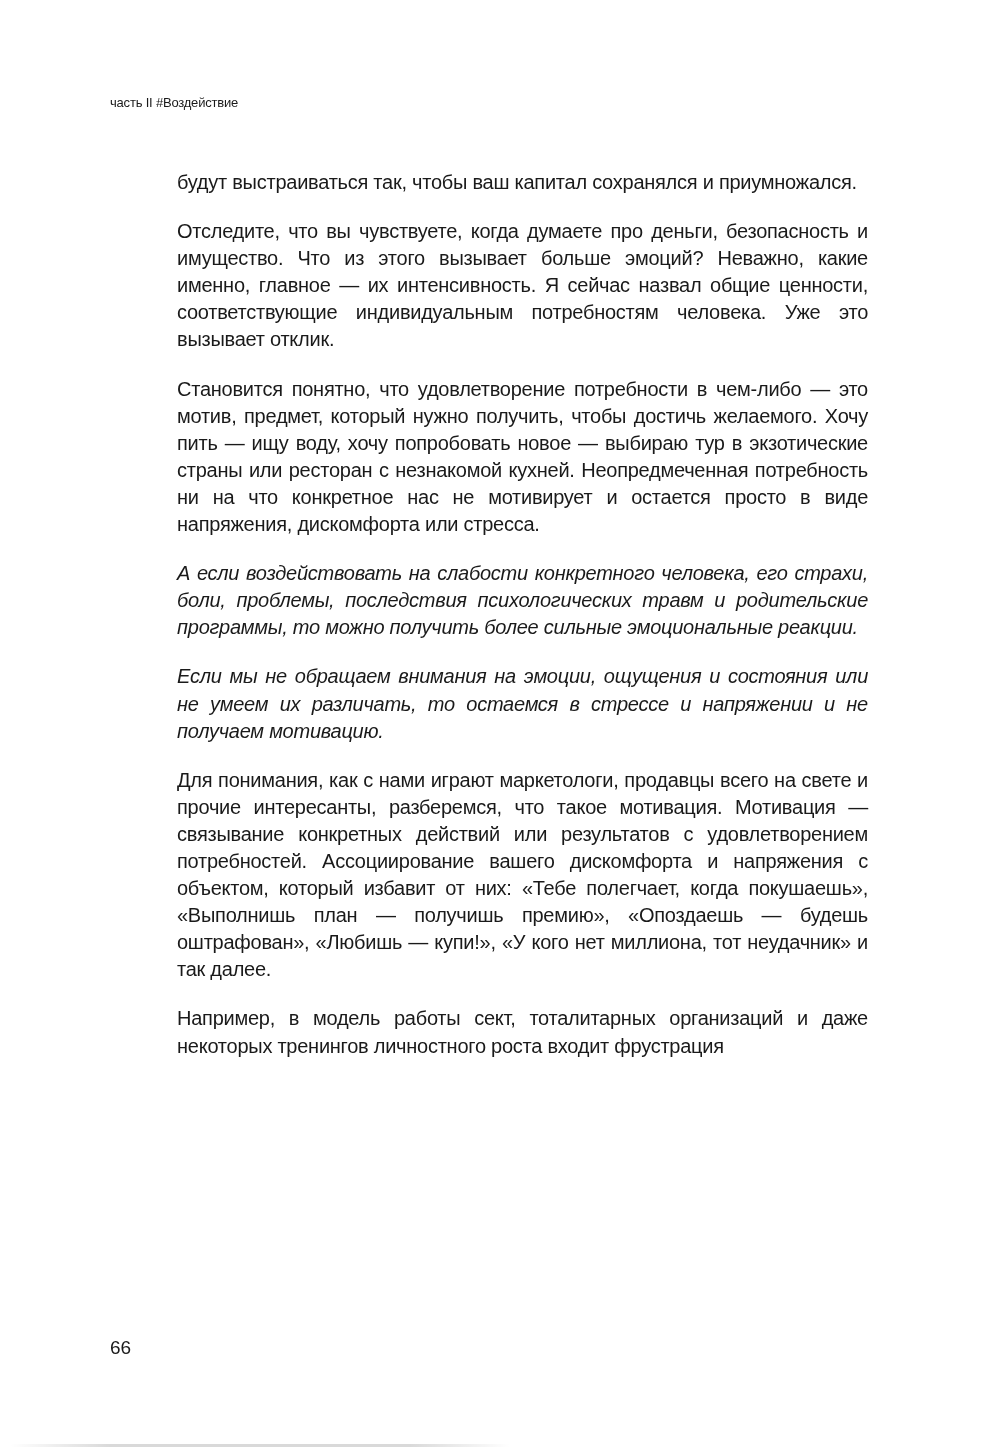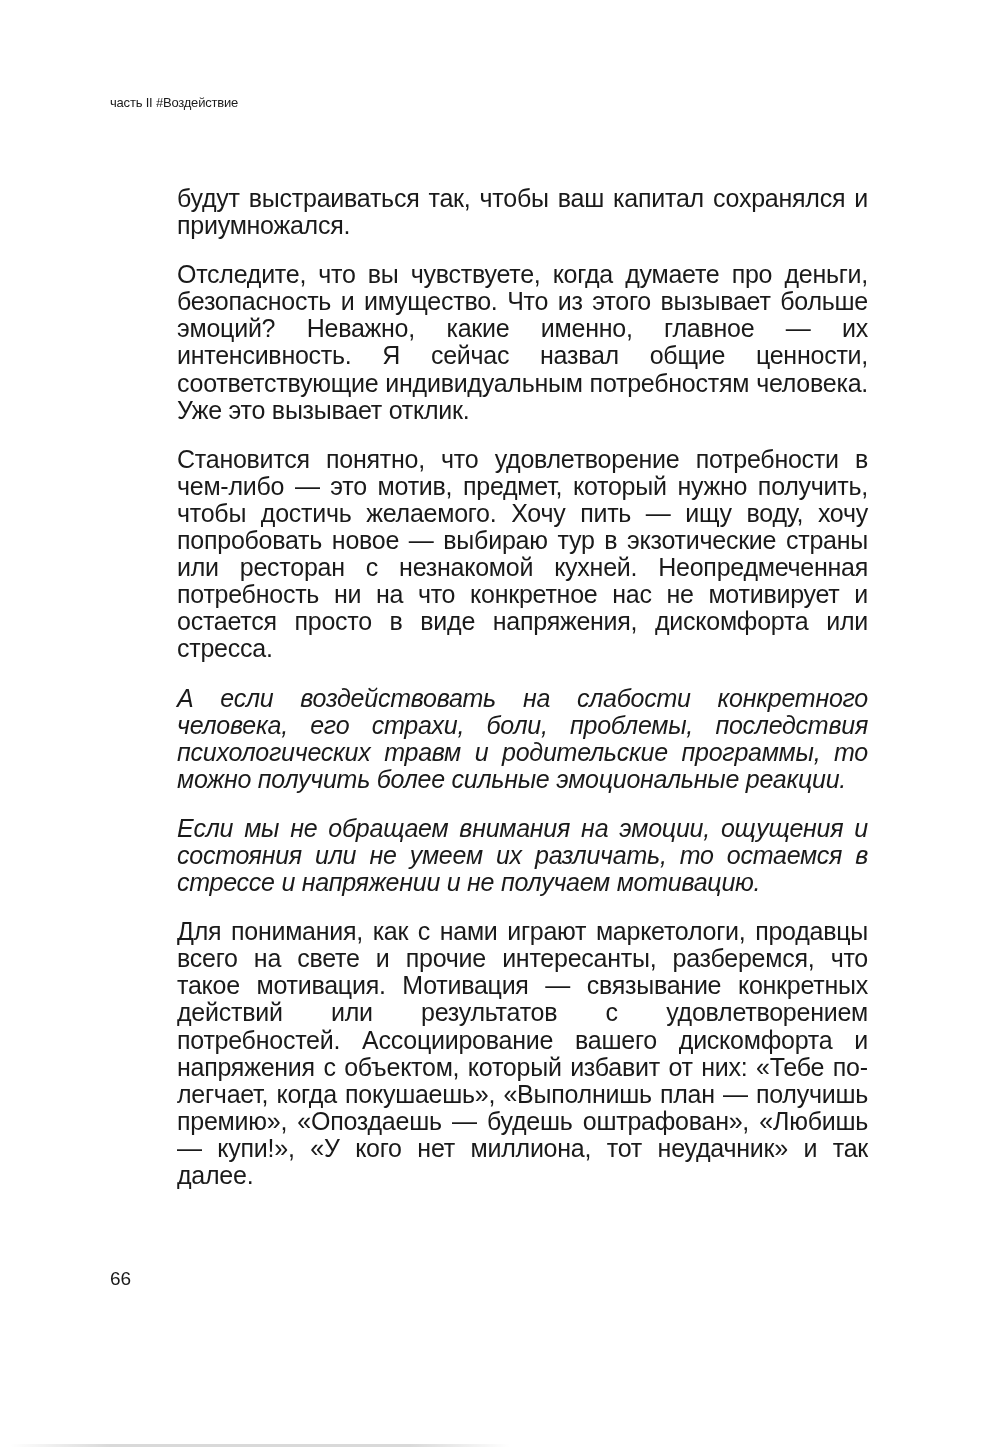--- a/index.html
+++ b/index.html
@@ -23,35 +23,35 @@
       line-height: 24px;
       letter-spacing: -0.2px;
     }
     .text-block {
       position: absolute;
       left: 177px;
       top: 169px;
       width: 691px;
     }
     .para {
-      margin: 16px 0 22px 0;
-      font-size: 25px;
+      margin: 0 0 22px 0;
+      font-size: 20px;
       line-height: 27.1px;
       text-align: justify;
       letter-spacing: -0.25px;
       word-spacing: 0px;
     }
     .para.italic {
       font-style: italic;
     }
     .para.first { margin-bottom: 22px; }
     .page-number {
       position: absolute;
       left: 110px;
-      top: 1267px;
+      top: 1336px;
       font-size: 19px;
       line-height: 24px;
     }
     .bottom-shadow {
       position: absolute;
       left: 10px;
       top: 1444px;
       width: 500px;
       height: 3px;
       background: linear-gradient(to right, rgba(0,0,0,0), rgba(0,0,0,0.15) 20%, rgba(0,0,0,0.15) 80%, rgba(0,0,0,0));
@@ -62,17 +62,18 @@
 
 <div class="running-head">часть II #Воздействие</div>
 
 <div class="text-block">
   <p class="para first">будут выстраиваться так, чтобы ваш капитал сохранялся и приумно­жался.</p>
   <p class="para">Отследите, что вы чувствуете, когда думаете про деньги, безопас­ность и имущество. Что из этого вызывает больше эмоций? Неважно, какие именно, главное — их интенсивность. Я сейчас назвал общие ценности, соответствующие индивидуальным потребностям человека. Уже это вызывает отклик.</p>
   <p class="para">Становится понятно, что удовлетворение потребности в чем-либо — это мотив, предмет, который нужно получить, чтобы достичь желае­мого. Хочу пить — ищу воду, хочу попробовать новое — выбираю тур в экзотические страны или ресторан с незнакомой кухней. Не­опредмеченная потребность ни на что конкретное нас не мотивирует и остается просто в виде напряжения, дискомфорта или стресса.</p>
   <p class="para italic">А если воздействовать на слабости конкретного человека, его страхи, боли, проблемы, последствия психологических травм и родительские программы, то можно получить более сильные эмоциональные реак­ции.</p>
   <p class="para italic">Если мы не обращаем внимания на эмоции, ощущения и состояния или не умеем их различать, то остаемся в стрессе и напряжении и не получаем мотивацию.</p>
   <p class="para">Для понимания, как с нами играют маркетологи, продавцы всего на свете и прочие интересанты, разберемся, что такое мотивация. Мотивация — связывание конкретных действий или результатов с удовлетворением потребностей. Ассоциирование вашего диском­форта и напряжения с объектом, который избавит от них: «Тебе по­легчает, когда покушаешь», «Выполнишь план — получишь премию», «Опоздаешь — будешь оштрафован», «Любишь — купи!», «У кого нет миллиона, тот неудачник» и так далее.</p>
+  <p class="para">Например, в модель работы сект, тоталитарных организаций и даже некоторых тренингов личностного роста входит фрустрация</p>
 </div>
 
 <div class="page-number">66</div>
 
 <div class="bottom-shadow"></div>
 
 </body></html>

